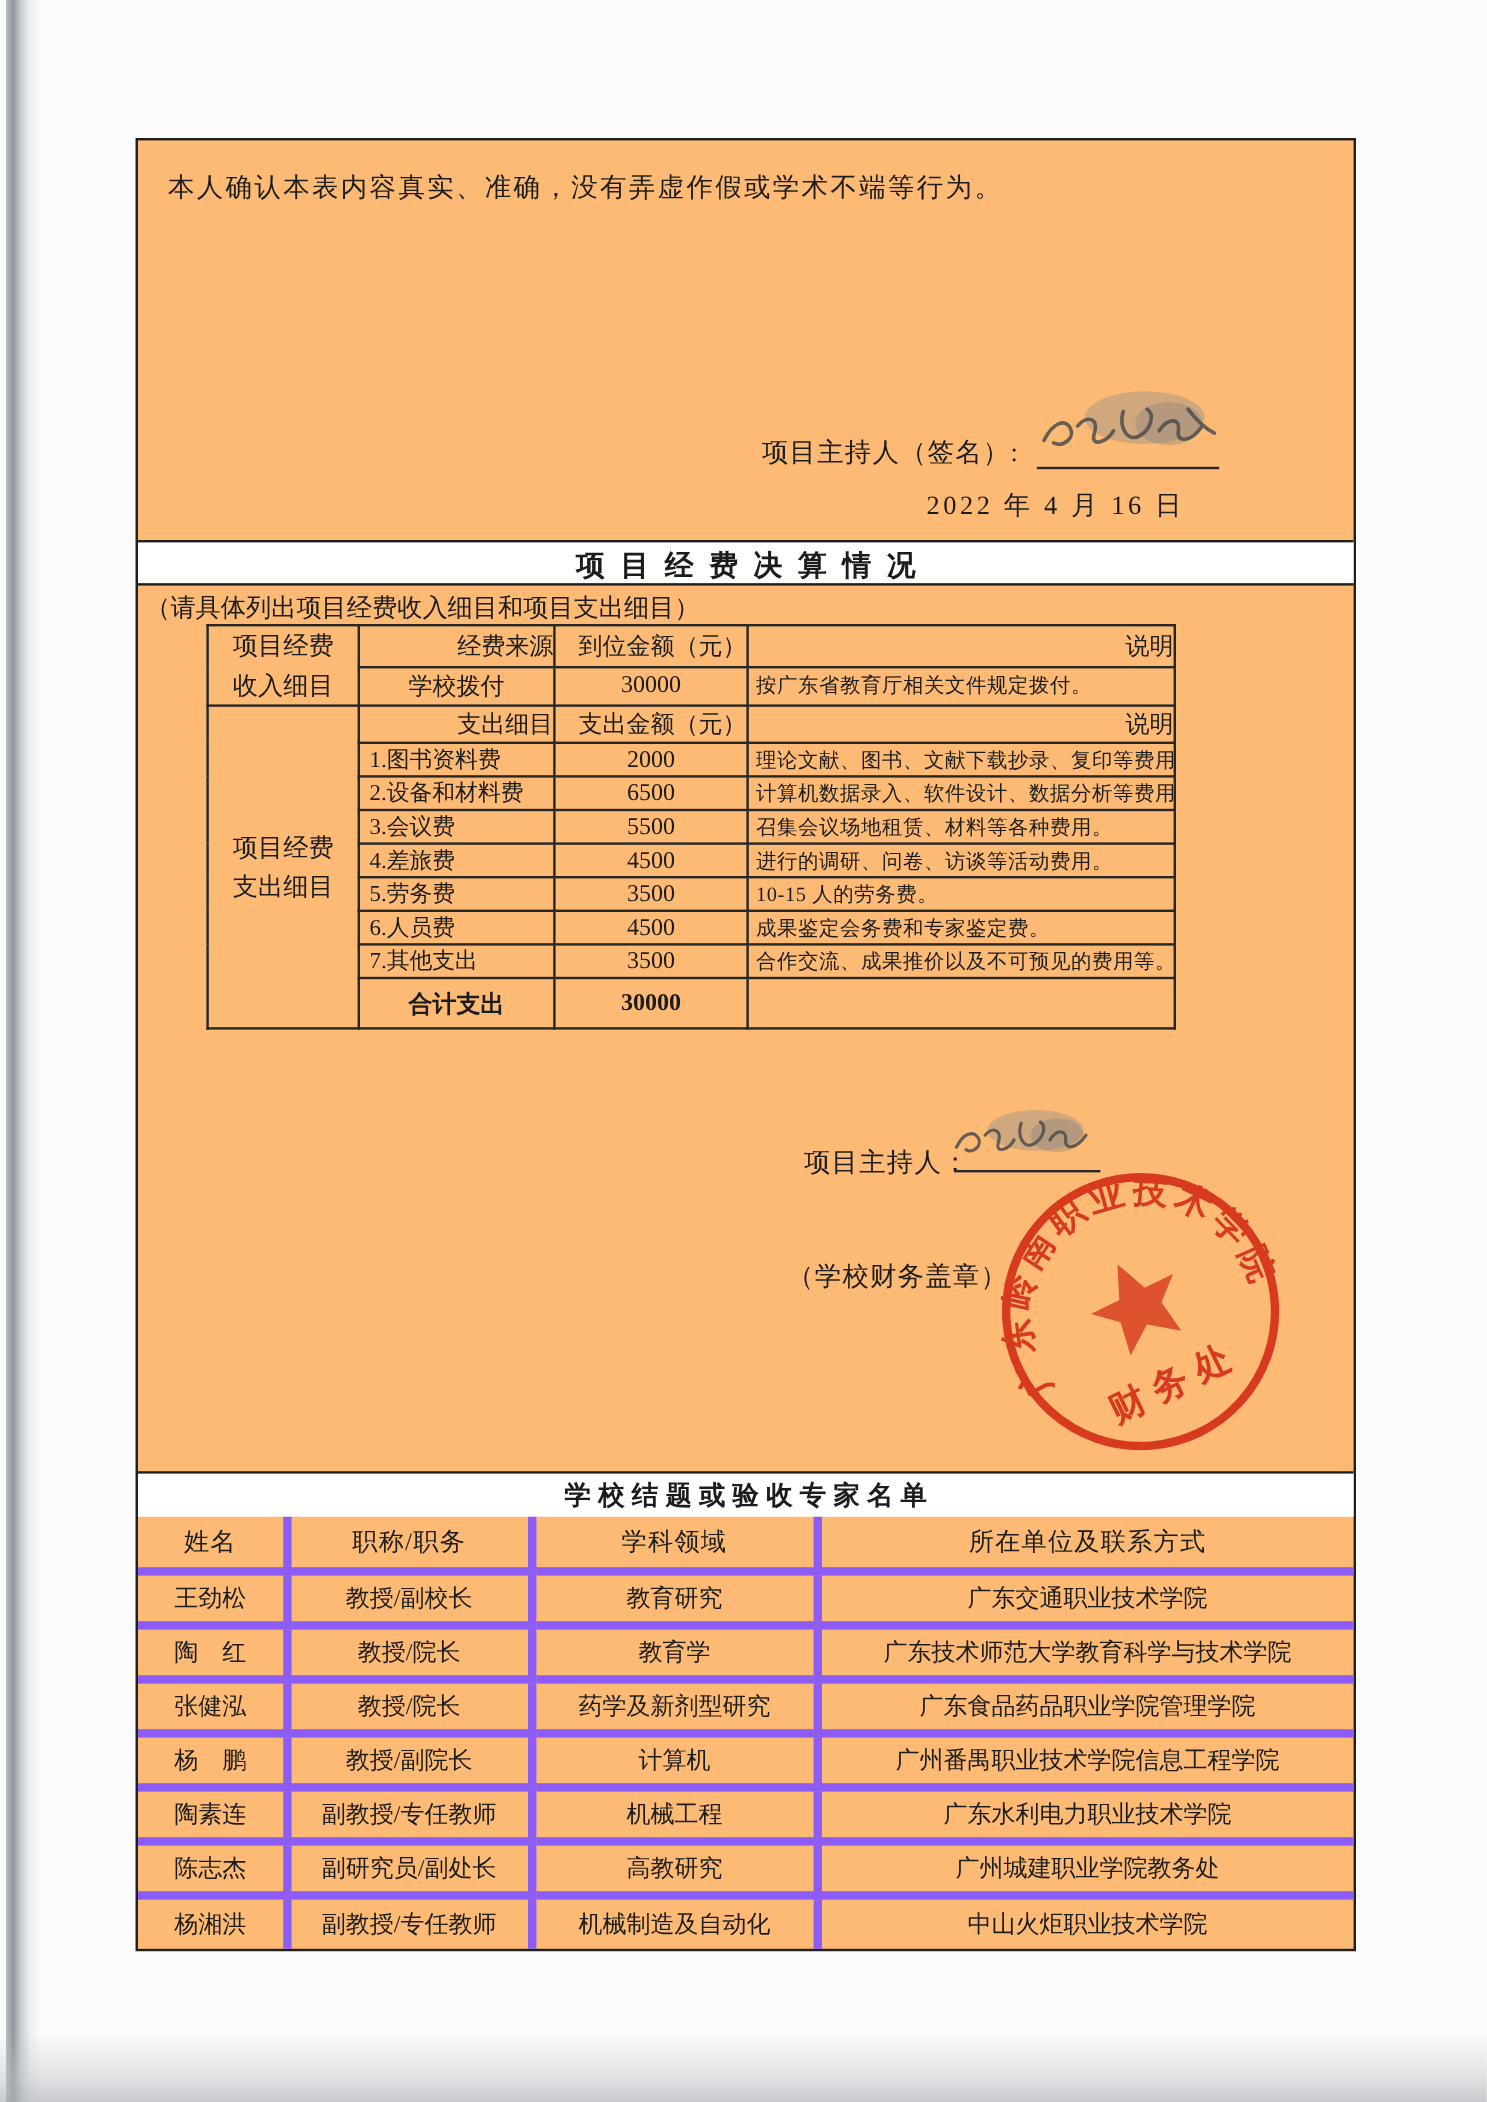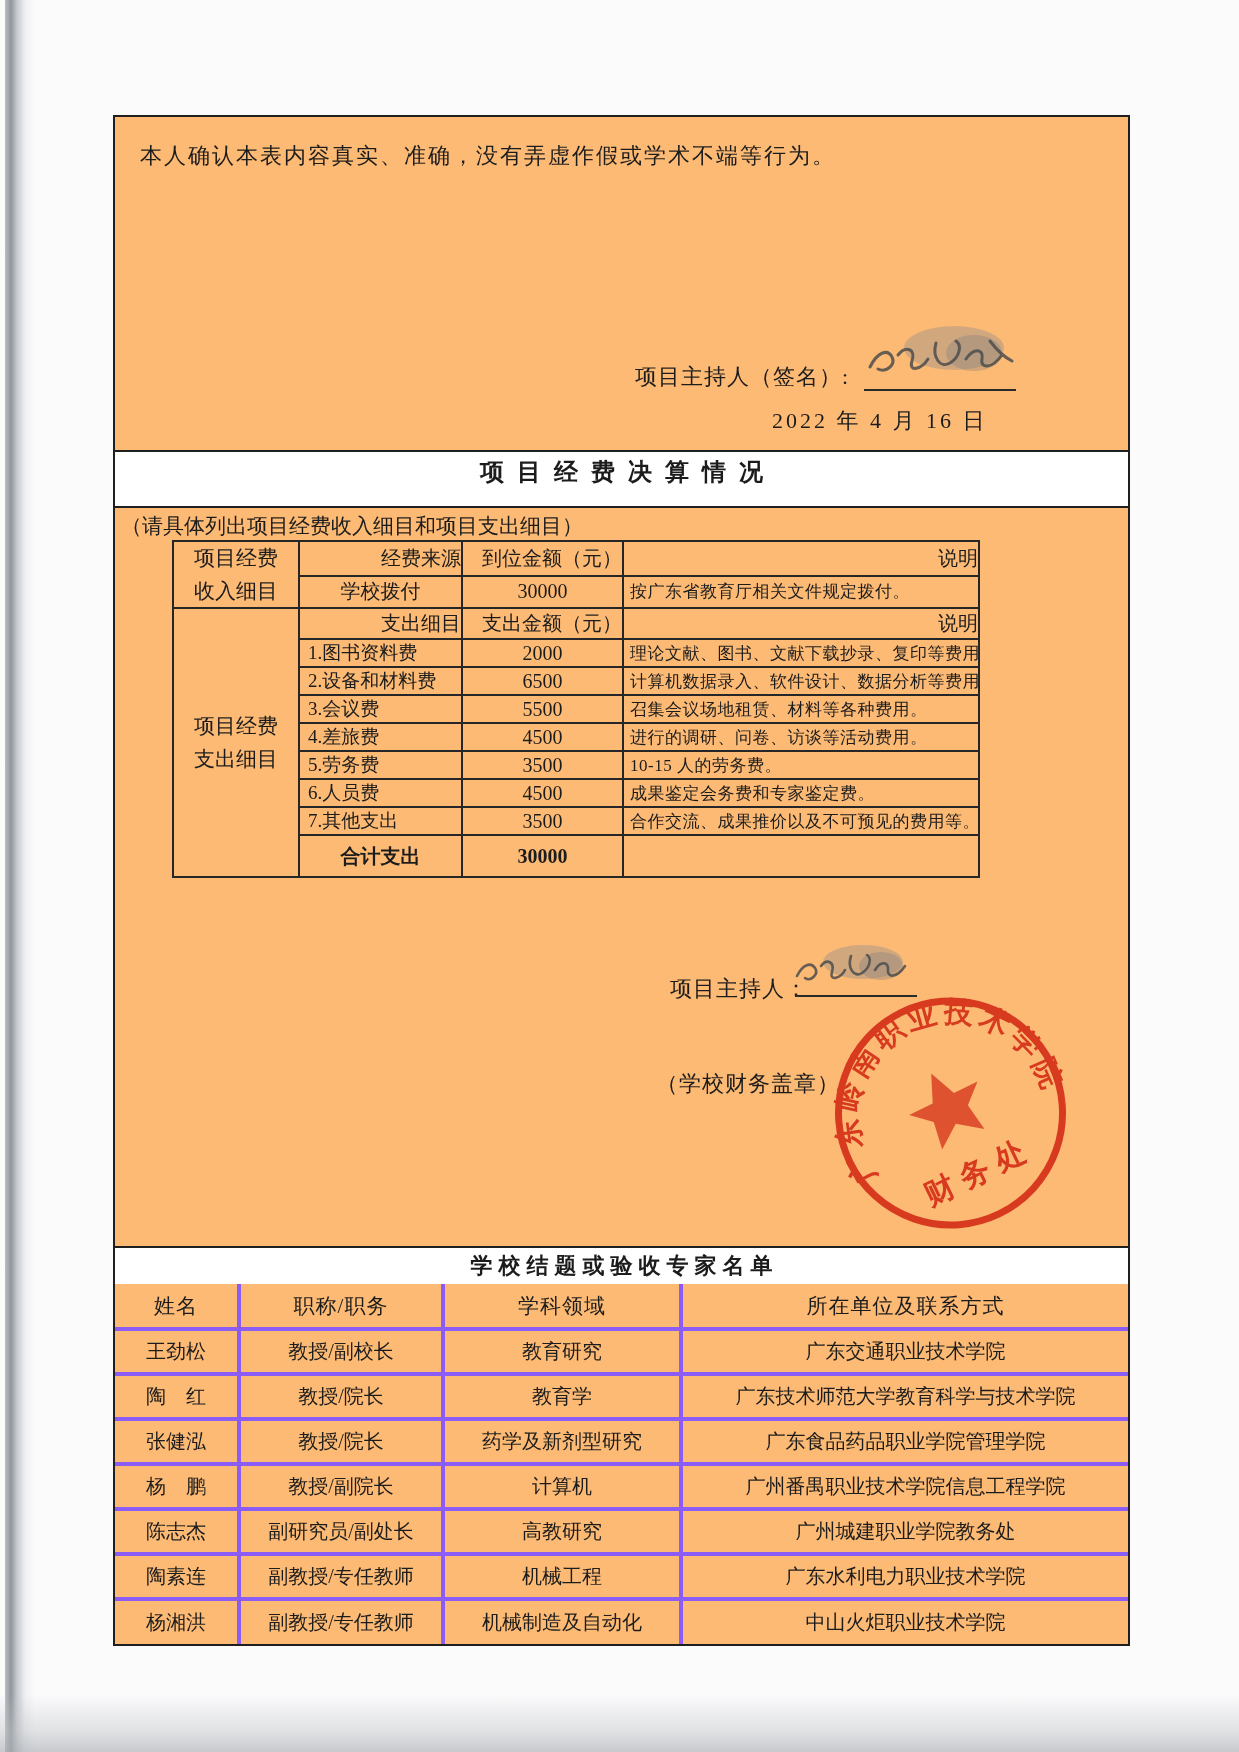--- a/index.html
+++ b/index.html
@@ -29,21 +29,21 @@
   .confirm-text {
     position:absolute; left:25px; top:24px;
     font-size:22px; letter-spacing:2px; white-space:nowrap;
   }
   .sig1-label { position:absolute; left:520px; top:245px; font-size:22px; letter-spacing:1px; white-space:nowrap; }
   .sig1-img { position:absolute; left:747px; top:206px; }
   .sig1-line { position:absolute; left:749px; top:272px; width:152px; border-bottom:2px solid #2a2a2a; }
   .date-line { position:absolute; left:657px; top:289px; font-size:22px; letter-spacing:3px; white-space:nowrap; }
 
   .band { border-top:2px solid #1f1f1f; text-align:center; font-weight:bold; background:#fff; }
-  .band1 { height:56px; line-height:40px; font-size:24px; letter-spacing:13px; text-indent:13px;text-align:center; }
+  .band1 { height:36px; line-height:40px; font-size:24px; letter-spacing:13px; text-indent:13px;text-align:center; }
   .band2 { height:38px; line-height:36px; font-size:22px; letter-spacing:6px; text-indent:6px; }
 
   .sec-budget { position:relative; height:740px; border-top:2px solid #1f1f1f; }
   .budget-note { position:absolute; left:6px; top:4px; font-size:21px; white-space:nowrap; }
 
   table.budget {
     position:absolute; left:57px; top:32px;
     border-collapse:collapse; table-layout:fixed; width:806px;
     font-size:20px;
   }
@@ -63,21 +63,21 @@
   .sig2-label { position:absolute; left:555px; top:466px; font-size:22px; letter-spacing:1px; white-space:nowrap; }
   .sig2-img { position:absolute; left:676px; top:434px; }
   .sig2-line { position:absolute; left:680px; top:487px; width:122px; border-bottom:2px solid #2a2a2a; }
   .stamp-label { position:absolute; left:541px; top:561px; font-size:22px; letter-spacing:1px; white-space:nowrap; }
   .seal { position:absolute; left:713px; top:485px; mix-blend-mode:multiply; }
 
   table.experts {
     width:100%; border-collapse:collapse; border-style:hidden;
     table-layout:fixed; font-size:20px; text-align:center;
   }
-  table.experts td { border:4px solid #8b5cf6; height:45px; overflow:hidden; white-space:nowrap; }
+  table.experts td { border:7px solid #8b5cf6; height:45px; overflow:hidden; white-space:nowrap; }
   table.experts tr.e-hdr td { font-size:21px; letter-spacing:1px; }
 </style>
 </head>
 <body>
 
 <div class="scan-strip"></div>
 <div class="scan-shadow"></div>
 
 <div class="doc-box">
 
@@ -226,32 +226,32 @@
       <td>药学及新剂型研究</td>
       <td>广东食品药品职业学院管理学院</td>
     </tr>
     <tr>
       <td>杨　鹏</td>
       <td>教授/副院长</td>
       <td>计算机</td>
       <td>广州番禺职业技术学院信息工程学院</td>
     </tr>
     <tr>
+      <td>陶素连</td>
+      <td>副教授/专任教师</td>
+      <td>机械工程</td>
+      <td>广东水利电力职业技术学院</td>
+    </tr>
+    <tr>
       <td>陈志杰</td>
       <td>副研究员/副处长</td>
       <td>高教研究</td>
       <td>广州城建职业学院教务处</td>
     </tr>
     <tr>
-      <td>陶素连</td>
-      <td>副教授/专任教师</td>
-      <td>机械工程</td>
-      <td>广东水利电力职业技术学院</td>
-    </tr>
-    <tr>
       <td>杨湘洪</td>
       <td>副教授/专任教师</td>
       <td>机械制造及自动化</td>
       <td>中山火炬职业技术学院</td>
     </tr>
   </tbody>
     </table>
 </div>
 
 </body></html>

